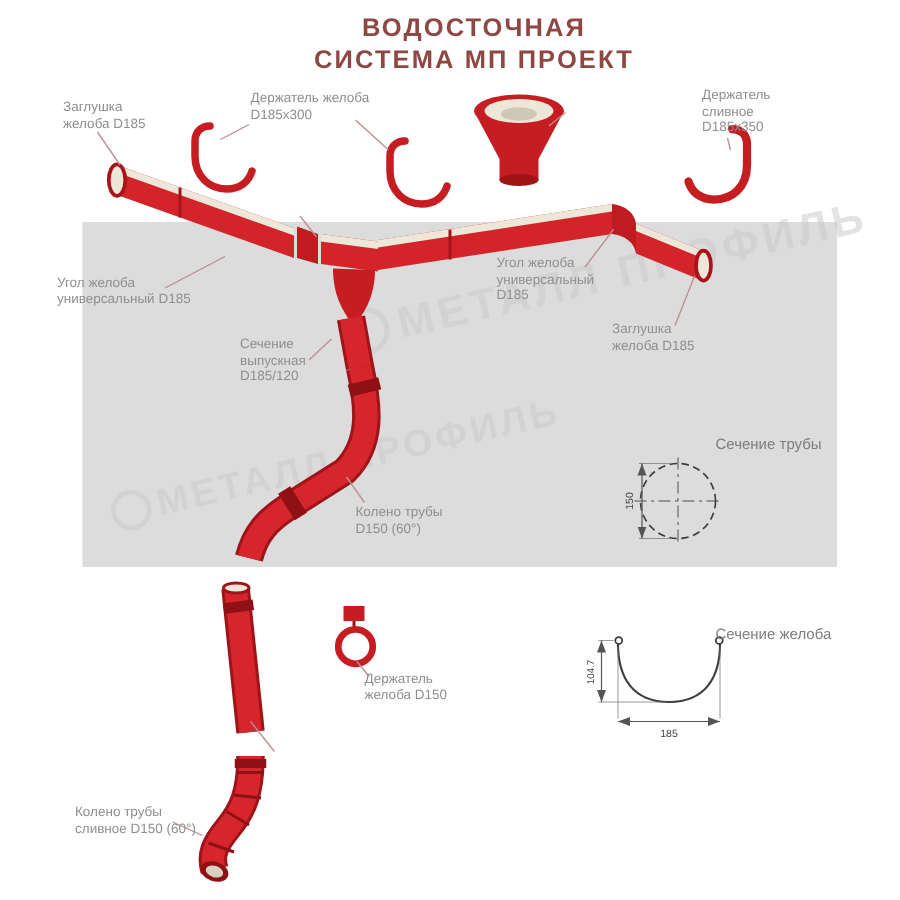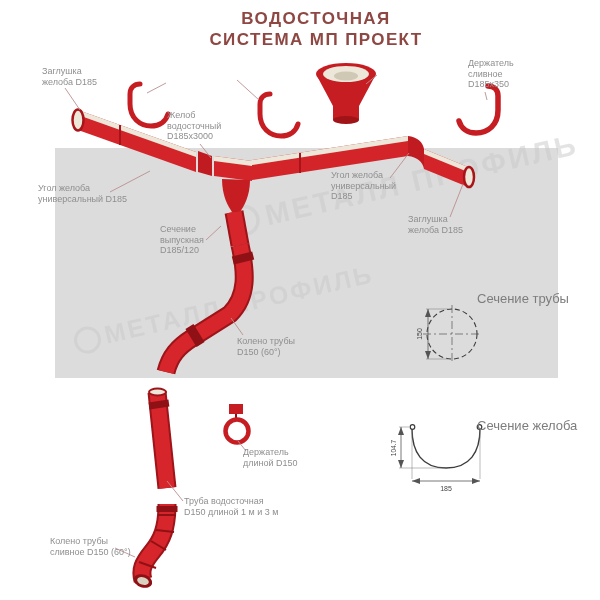--- a/index.html
+++ b/index.html
@@ -3,21 +3,21 @@
 <meta charset="utf-8">
 <style>
   html,body{margin:0;padding:0;background:#fff;}
   .stage{position:relative;width:600px;height:600px;background:#fff;overflow:hidden;
          font-family:"Liberation Sans",sans-serif;}
   .stage svg{position:absolute;left:0;top:0;}
   .title{position:absolute;top:8px;left:16px;width:100%;text-align:center;
          color:#8e4742;font-weight:bold;font-size:17px;letter-spacing:1.4px;line-height:21px;}
   .lbl{position:absolute;font-size:9px;line-height:10.5px;color:#8f8f8f;white-space:nowrap;}
   .lbl span{display:block;}
-  .sec{position:absolute;font-size:13px;color:#7d7d7d;white-space:nowrap;}
+  .sec{position:absolute;font-size:10px;color:#7d7d7d;white-space:nowrap;}
 </style>
 </head>
 <body>
 
 <div class="stage">
 
 <svg width="600" height="600" viewBox="0 0 600 600">
   <defs>
     <marker id="arrE" markerWidth="9" markerHeight="8" refX="8" refY="4" orient="auto" markerUnits="userSpaceOnUse">
       <path d="M0,1 L8,4 L0,7 Z" fill="#555"></path>
@@ -167,33 +167,32 @@
 <div class="title">
   <div>ВОДОСТОЧНАЯ</div>
   <div>СИСТЕМА МП ПРОЕКТ</div>
 </div>
 
 <div class="lbl" style="left:42px;top:66px">
   <span>Заглушка</span>
   <span>желоба D185</span>
 </div>
 
+<div class="lbl" style="left:167px;top:60px">
+  <span>Держатель желоба</span>
+  <span>D185х300</span>
+</div>
 
 
 <div class="lbl" style="left:468px;top:58px">
   <span>Держатель</span>
   <span>сливное</span>
   <span>D185х350</span>
 </div>
 
-<div class="lbl" style="left:167px;top:110px">
-  <span>Желоб</span>
-  <span>водосточный</span>
-  <span>D185х3000</span>
-</div>
 
 <div class="lbl" style="left:38px;top:183px">
   <span>Угол желоба</span>
   <span>универсальный D185</span>
 </div>
 
 <div class="lbl" style="left:331px;top:170px">
   <span>Угол желоба</span>
   <span>универсальный</span>
   <span>D185</span>
@@ -210,27 +209,23 @@
   <span>D185/120</span>
 </div>
 
 <div class="lbl" style="left:237px;top:336px">
   <span>Колено трубы</span>
   <span>D150 (60°)</span>
 </div>
 
 <div class="lbl" style="left:243px;top:447px">
   <span>Держатель</span>
-  <span>длиной D150</span>
-</div>
-
-<div class="lbl" style="left:184px;top:496px">
-  <span>Труба водосточная</span>
-  <span>D150 длиной 1 м и 3 м</span>
-</div>
+  <span>желоба D150</span>
+</div>
+
 
 <div class="lbl" style="left:50px;top:536px">
   <span>Колено трубы</span>
   <span>сливное D150 (60°)</span>
 </div>
 
 <div class="sec" style="left:477px;top:291px">Сечение трубы</div>
 <div class="sec" style="left:477px;top:418px">Сечение желоба</div>
 
 </div>

